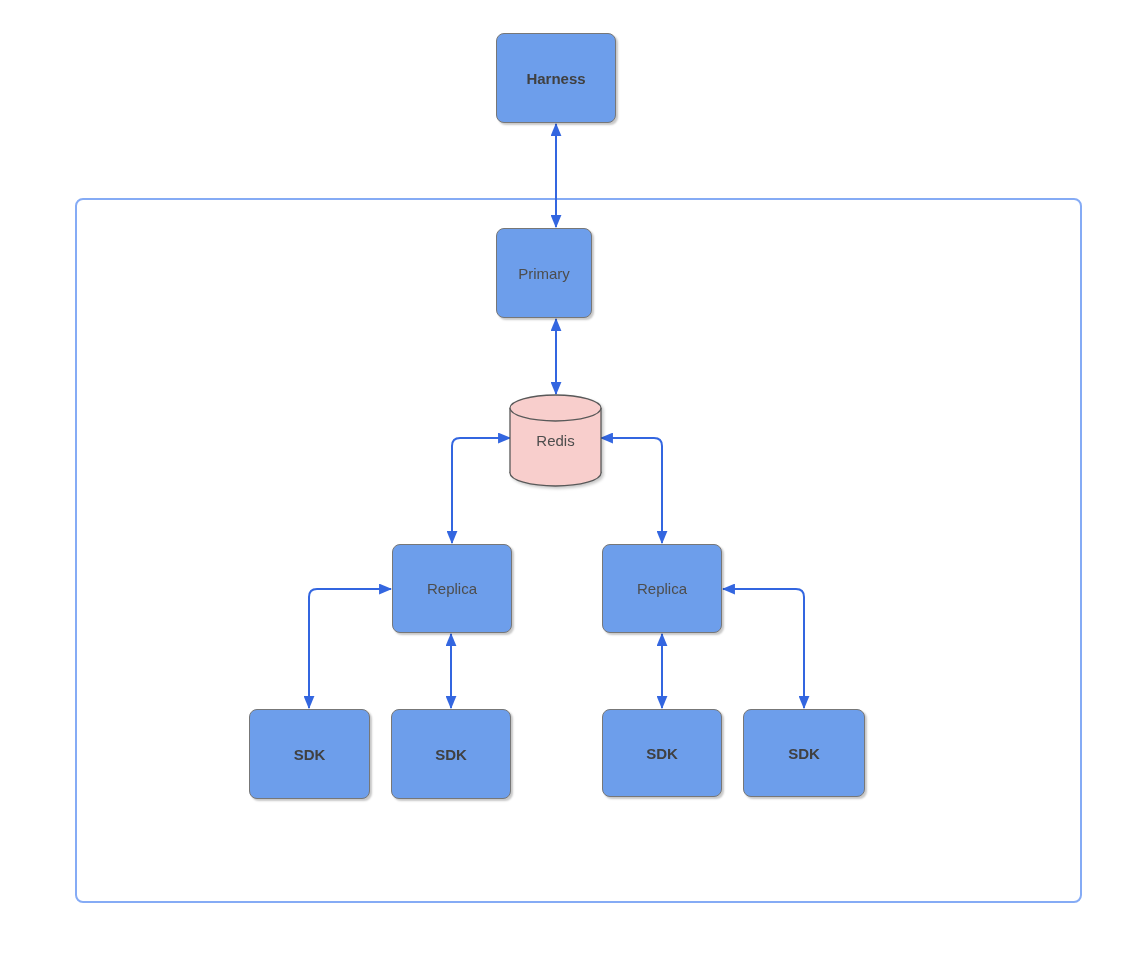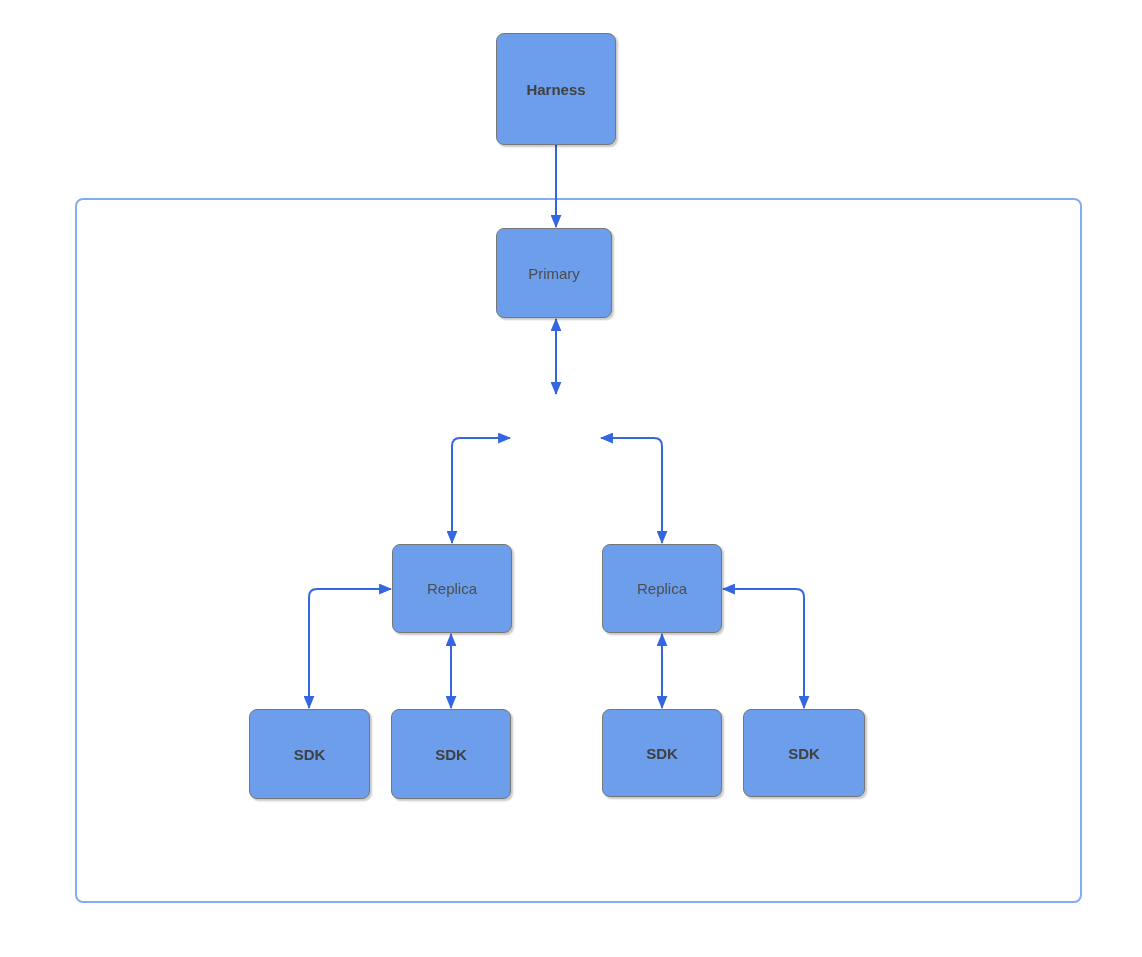--- a/index.html
+++ b/index.html
@@ -58,22 +58,22 @@
     background: #6D9EEB;
     border: 1px solid #777777;
     border-radius: 8px;
     box-sizing: border-box;
     box-shadow: 2px 2px 2px rgba(0,0,0,0.22);
     z-index: 3;
     font-size: 15px;
     color: #4D4D4D;
   }
   .node.bold { font-weight: bold; color: #404040; }
-  #node-harness  { left: 496px; top: 33px;  width: 120px; height: 112px; }
-  #node-primary  { left: 496px; top: 228px; width: 116px; height: 90px; }
+  #node-harness  { left: 496px; top: 33px;  width: 120px; height: 90px; }
+  #node-primary  { left: 496px; top: 228px; width: 96px; height: 90px; }
   #node-replica-left  { left: 392px; top: 544px; width: 120px; height: 89px; }
   #node-replica-right { left: 602px; top: 544px; width: 120px; height: 89px; }
   #node-sdk-outer-left { left: 249px; top: 709px; width: 121px; height: 90px; }
   #node-sdk-inner-left { left: 391px; top: 709px; width: 120px; height: 90px; }
   #node-sdk-inner-right { left: 602px; top: 709px; width: 120px; height: 88px; }
   #node-sdk-outer-right { left: 743px; top: 709px; width: 122px; height: 88px; }
   
   #node-redis {
     position: absolute;
     left: 509px;
@@ -123,20 +123,30 @@
   </svg>
 
   <div class="node bold" id="node-harness">
     <span>Harness</span>
   </div>
 
   <div class="node" id="node-primary">
     <span>Primary</span>
   </div>
 
+  <div id="node-redis">
+    <svg width="93" height="94" viewBox="0 0 93 94" xmlns="http://www.w3.org/2000/svg">
+      <ellipse cx="46.5" cy="79" rx="45.5" ry="13" fill="#F8CECC" stroke="#595959" stroke-width="1.3"></ellipse>
+      <rect x="1" y="14" width="91" height="65" fill="#F8CECC" stroke="none"></rect>
+      <line x1="1" y1="14" x2="1" y2="79" stroke="#595959" stroke-width="1.3"></line>
+      <line x1="92" y1="14" x2="92" y2="79" stroke="#595959" stroke-width="1.3"></line>
+      <ellipse cx="46.5" cy="14" rx="45.5" ry="13" fill="#F8CECC" stroke="#595959" stroke-width="1.3"></ellipse>
+    </svg>
+    <div class="cyl-label">Redis</div>
+  </div>
 
   <div class="node" id="node-replica-left">
     <span>Replica</span>
   </div>
 
   <div class="node" id="node-replica-right">
     <span>Replica</span>
   </div>
 
   <div class="node bold" id="node-sdk-outer-left">

